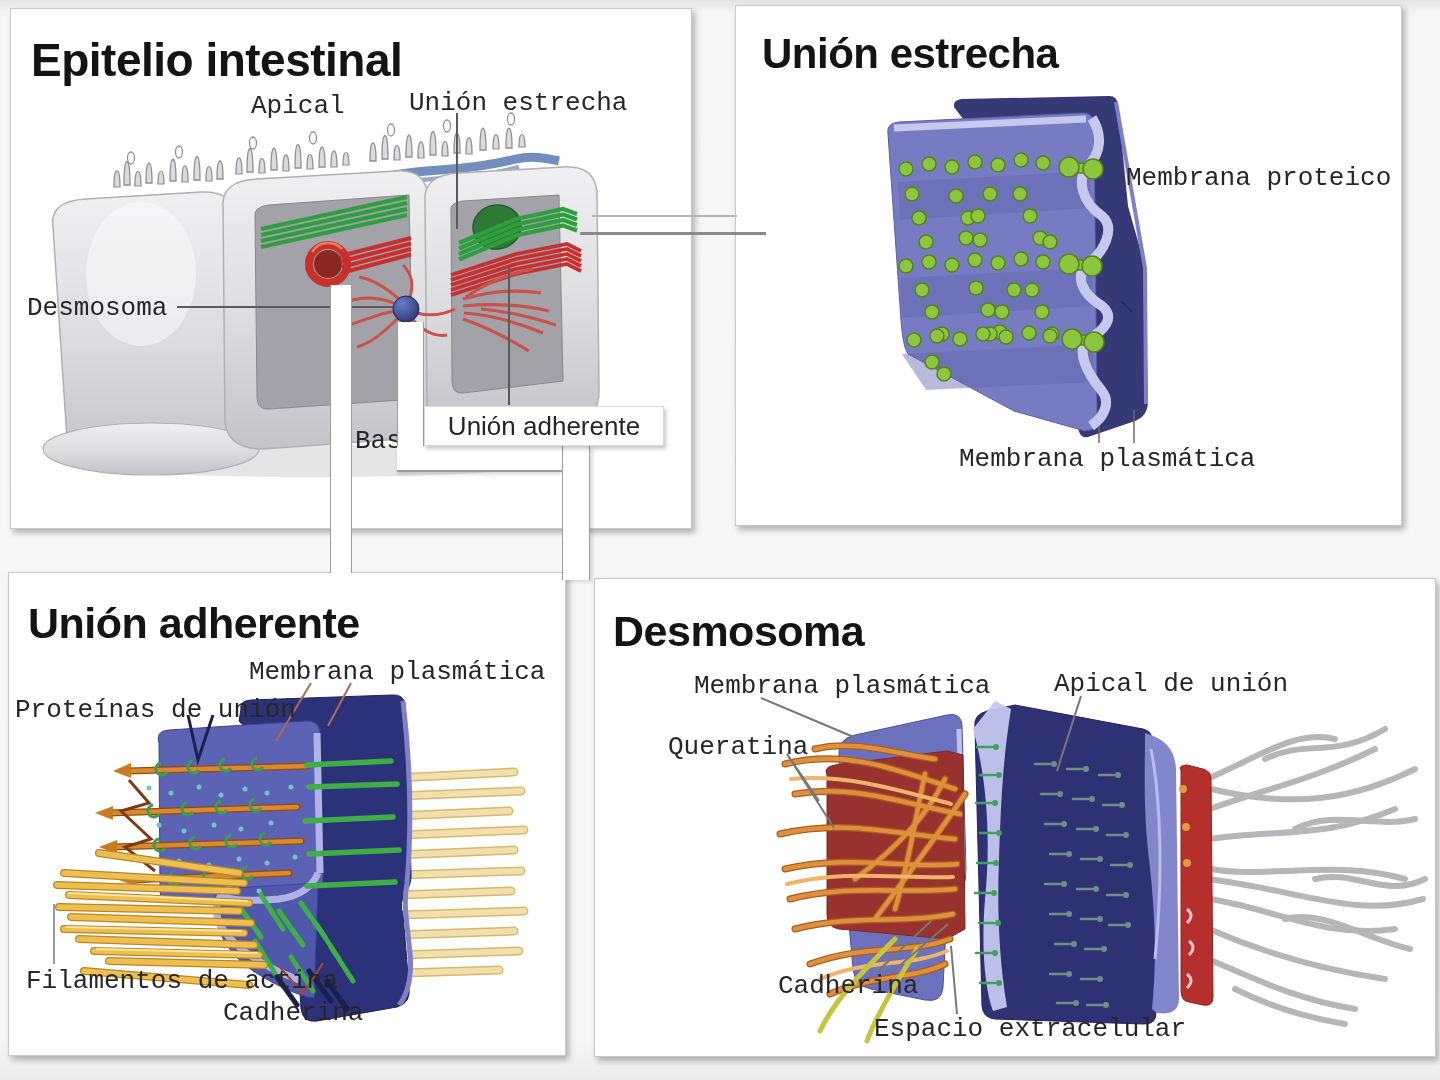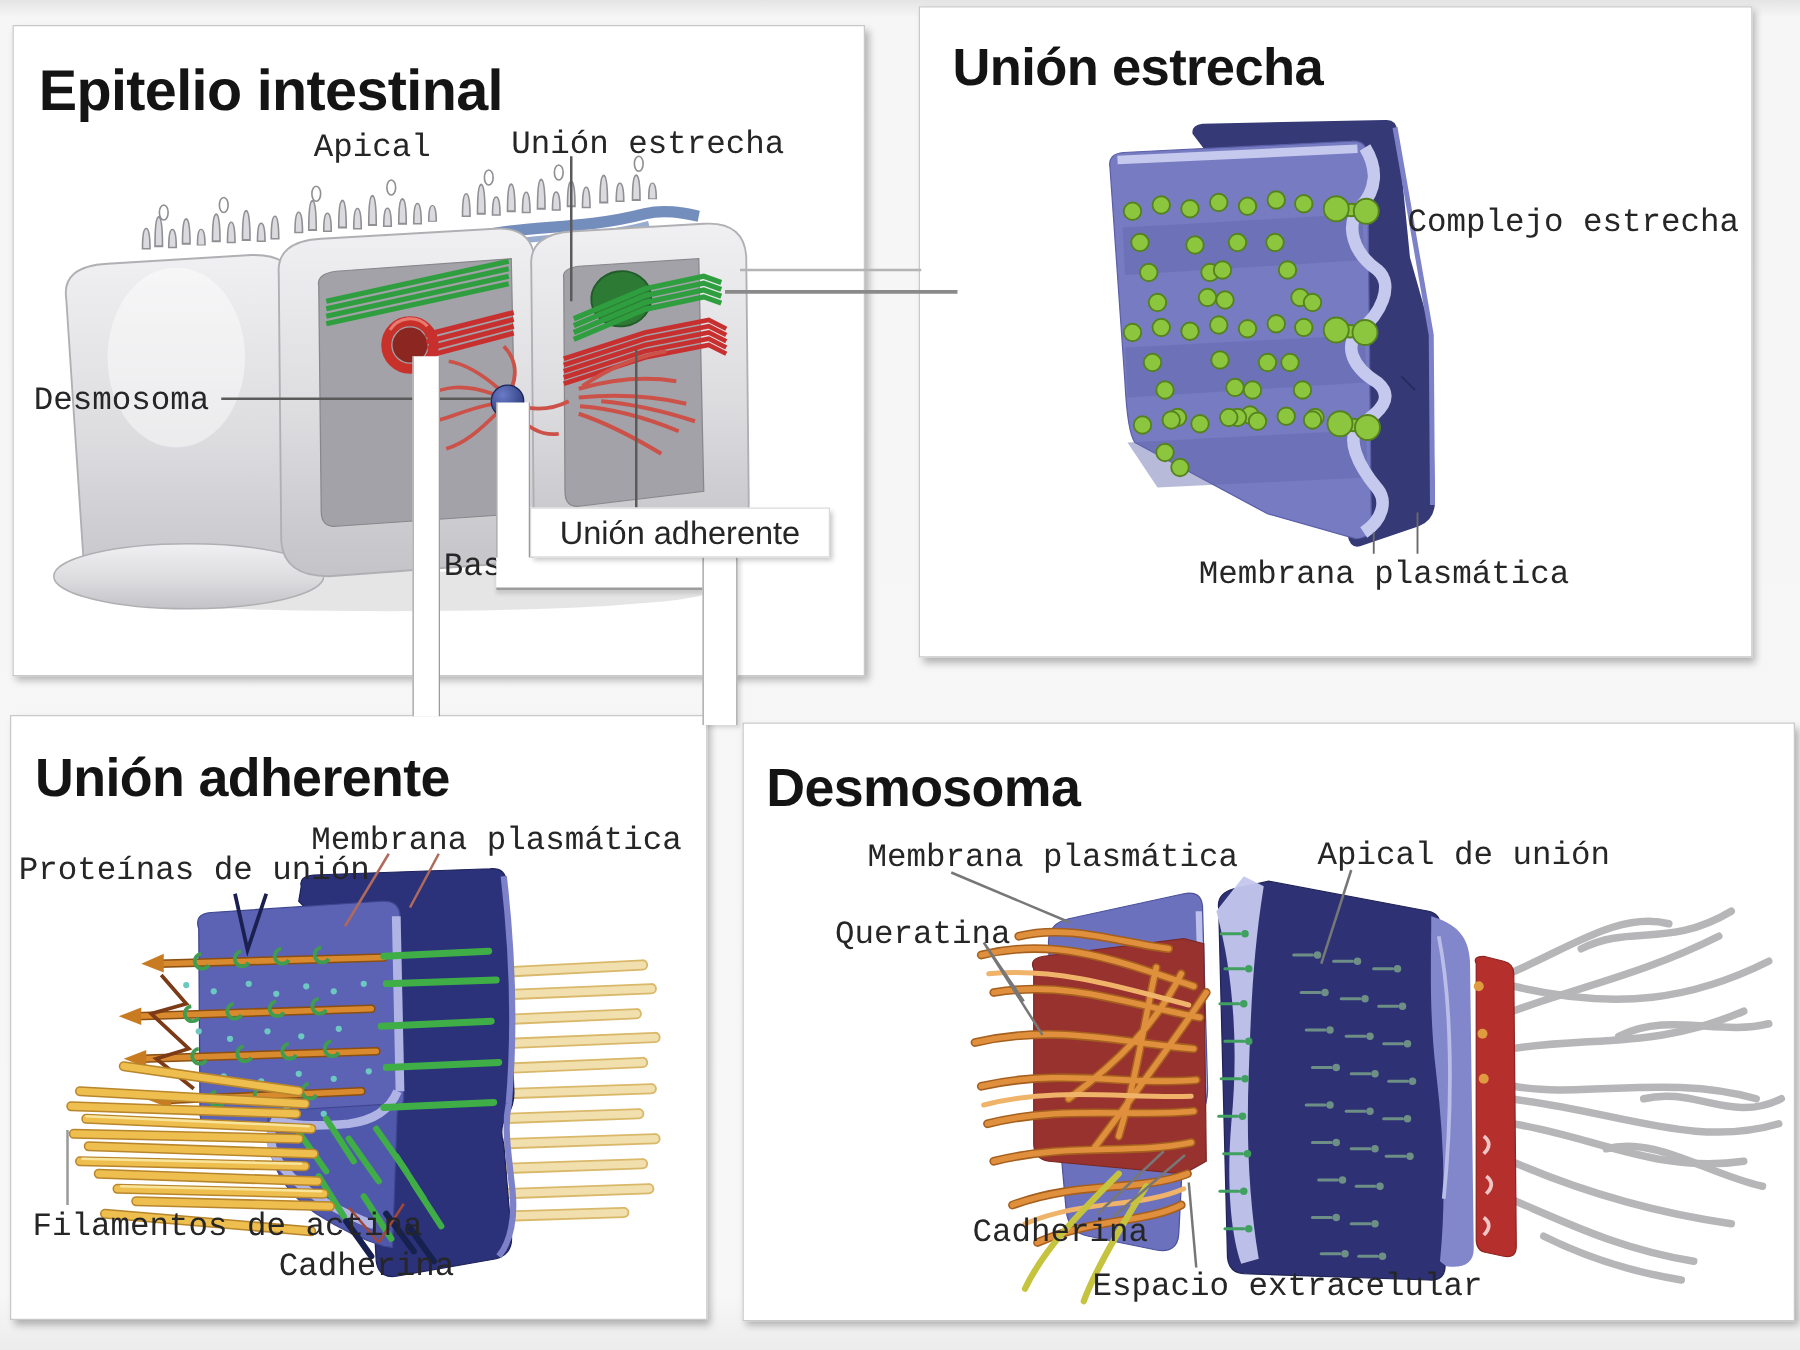--- a/index.html
+++ b/index.html
@@ -10,21 +10,21 @@
   .illu{position:absolute;left:0;top:0;}
   .hline{position:absolute;z-index:8;}
   .pipe{position:absolute;background:#ffffff;z-index:7;}
   .labelbox{position:absolute;background:#ffffff;border:1px solid #dadada;box-shadow:2px 3px 4px rgba(0,0,0,.22);z-index:9;display:flex;align-items:center;justify-content:center;font-size:26px;color:#262626;}
 </style>
 </head>
 <body>
 
 <div class="stage">
 
-  <div class="panel" style="left:10px;top:20px;width:680px;height:519px;">
+  <div class="panel" style="left:10px;top:8px;width:680px;height:519px;">
     <svg class="illu" width="680" height="519" viewBox="0 0 680 519">
       <defs>
         <linearGradient id="gA" x1="0" y1="0" x2="0" y2="1">
           <stop offset="0" stop-color="#f0f0f2"></stop>
             <stop offset=".55" stop-color="#dcdcdf"></stop>
             <stop offset="1" stop-color="#c3c3c8"></stop>
         </linearGradient>
         <radialGradient id="gSph" cx=".35" cy=".3" r=".9">
           <stop offset="0" stop-color="#6a7cc8"></stop>
             <stop offset="1" stop-color="#202c6a"></stop>
@@ -234,21 +234,21 @@
         <ellipse cx="347" cy="334" rx="8" ry="5"></ellipse>
           <circle cx="336" cy="333" r="10"></circle>
           <circle cx="358" cy="336" r="10"></circle>
       </g>
       <g stroke="#6a6a6a" stroke-width="1.5">
         <line x1="363" y1="420" x2="363" y2="437"></line>
           <line x1="398" y1="404" x2="398" y2="437"></line>
       </g>
     </svg>
     <div class="ptitle" style="left:26px;top:24px;font-size:42px;">Unión estrecha</div>
-    <div class="lbl" style="left:390px;top:157px;">Complejo estrecha</div>
+    <div class="lbl" style="left:390px;top:157px;">Membrana proteico</div>
     <div class="lbl" style="left:223px;top:438px;">Membrana plasmática</div>
   </div>
 
   <div class="panel" style="left:8px;top:572px;width:556px;height:482px;">
     <svg class="illu" width="556" height="482" viewBox="0 0 556 482">
 
       <g stroke-linecap="round">
         <g stroke="#d9b86a" stroke-width="9">
           <line x1="386" y1="205" x2="505" y2="199"></line>
             <line x1="390" y1="223" x2="512" y2="218"></line>
@@ -409,21 +409,21 @@
 
       <g fill="none">
         <path d="M302,110 L267,168 M342,110 L319,153" stroke="#b06a5a" stroke-width="2"></path>
         <path d="M179,142 L189,187 L204,142" stroke="#1a2050" stroke-width="3"></path>
         <line x1="45" y1="331" x2="45" y2="391" stroke="#9a9a9a" stroke-width="2"></line>
         <path d="M294,421 L270,393 M294,421 L314,390" stroke="#a04838" stroke-width="2"></path>
       </g>
     </svg>
     <div class="ptitle" style="left:19px;top:26px;font-size:43px;">Unión adherente</div>
     <div class="lbl" style="left:240px;top:84px;">Membrana plasmática</div>
-    <div class="lbl" style="left:6px;top:108px;">Proteínas de unión</div>
+    <div class="lbl" style="left:6px;top:122px;">Proteínas de unión</div>
     <div class="lbl" style="left:0px;top:393px;margin-left:17px;">Filamentos de actina</div>
     <div class="lbl" style="left:214px;top:425px;">Cadherina</div>
   </div>
 
   <div class="panel" style="left:594px;top:578px;width:840px;height:477px;">
     <svg class="illu" width="840" height="477" viewBox="0 0 840 477">
       <defs>
         <g id="cadg" stroke-linecap="round">
           <line x1="0" y1="0" x2="15" y2="0" stroke-width="2.5"></line>
           <circle cx="19" cy="0" r="3" stroke="none"></circle>

